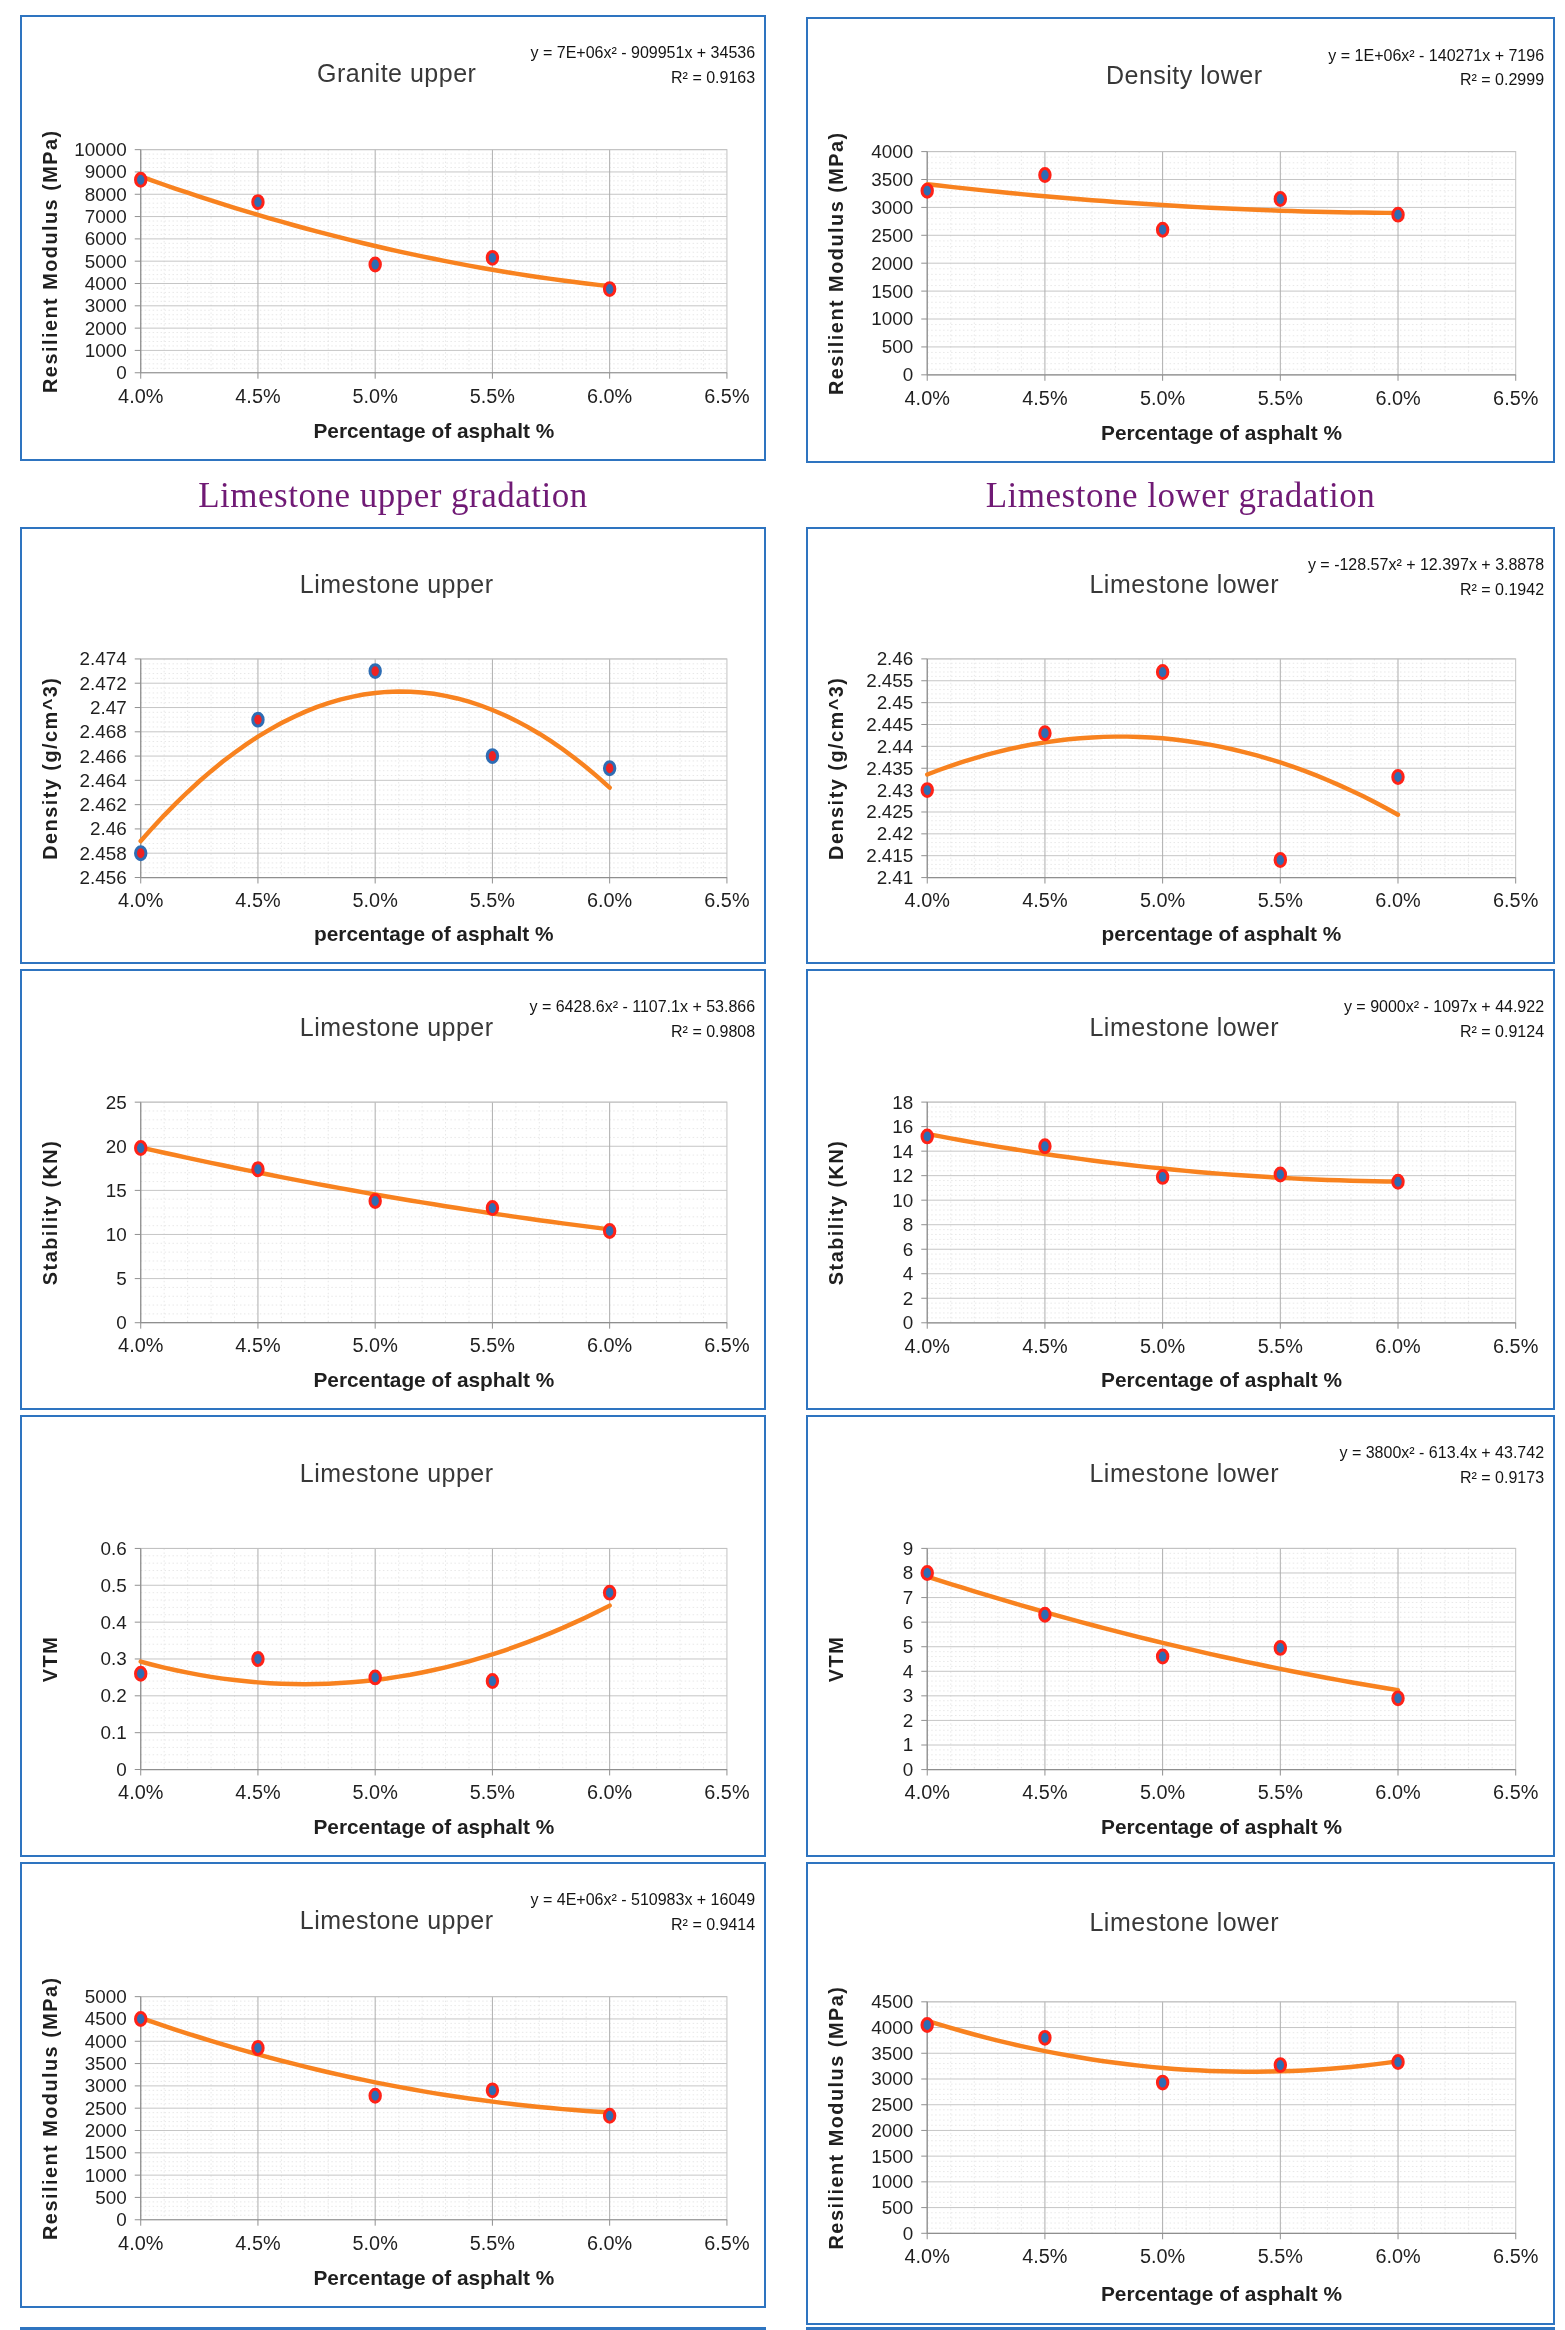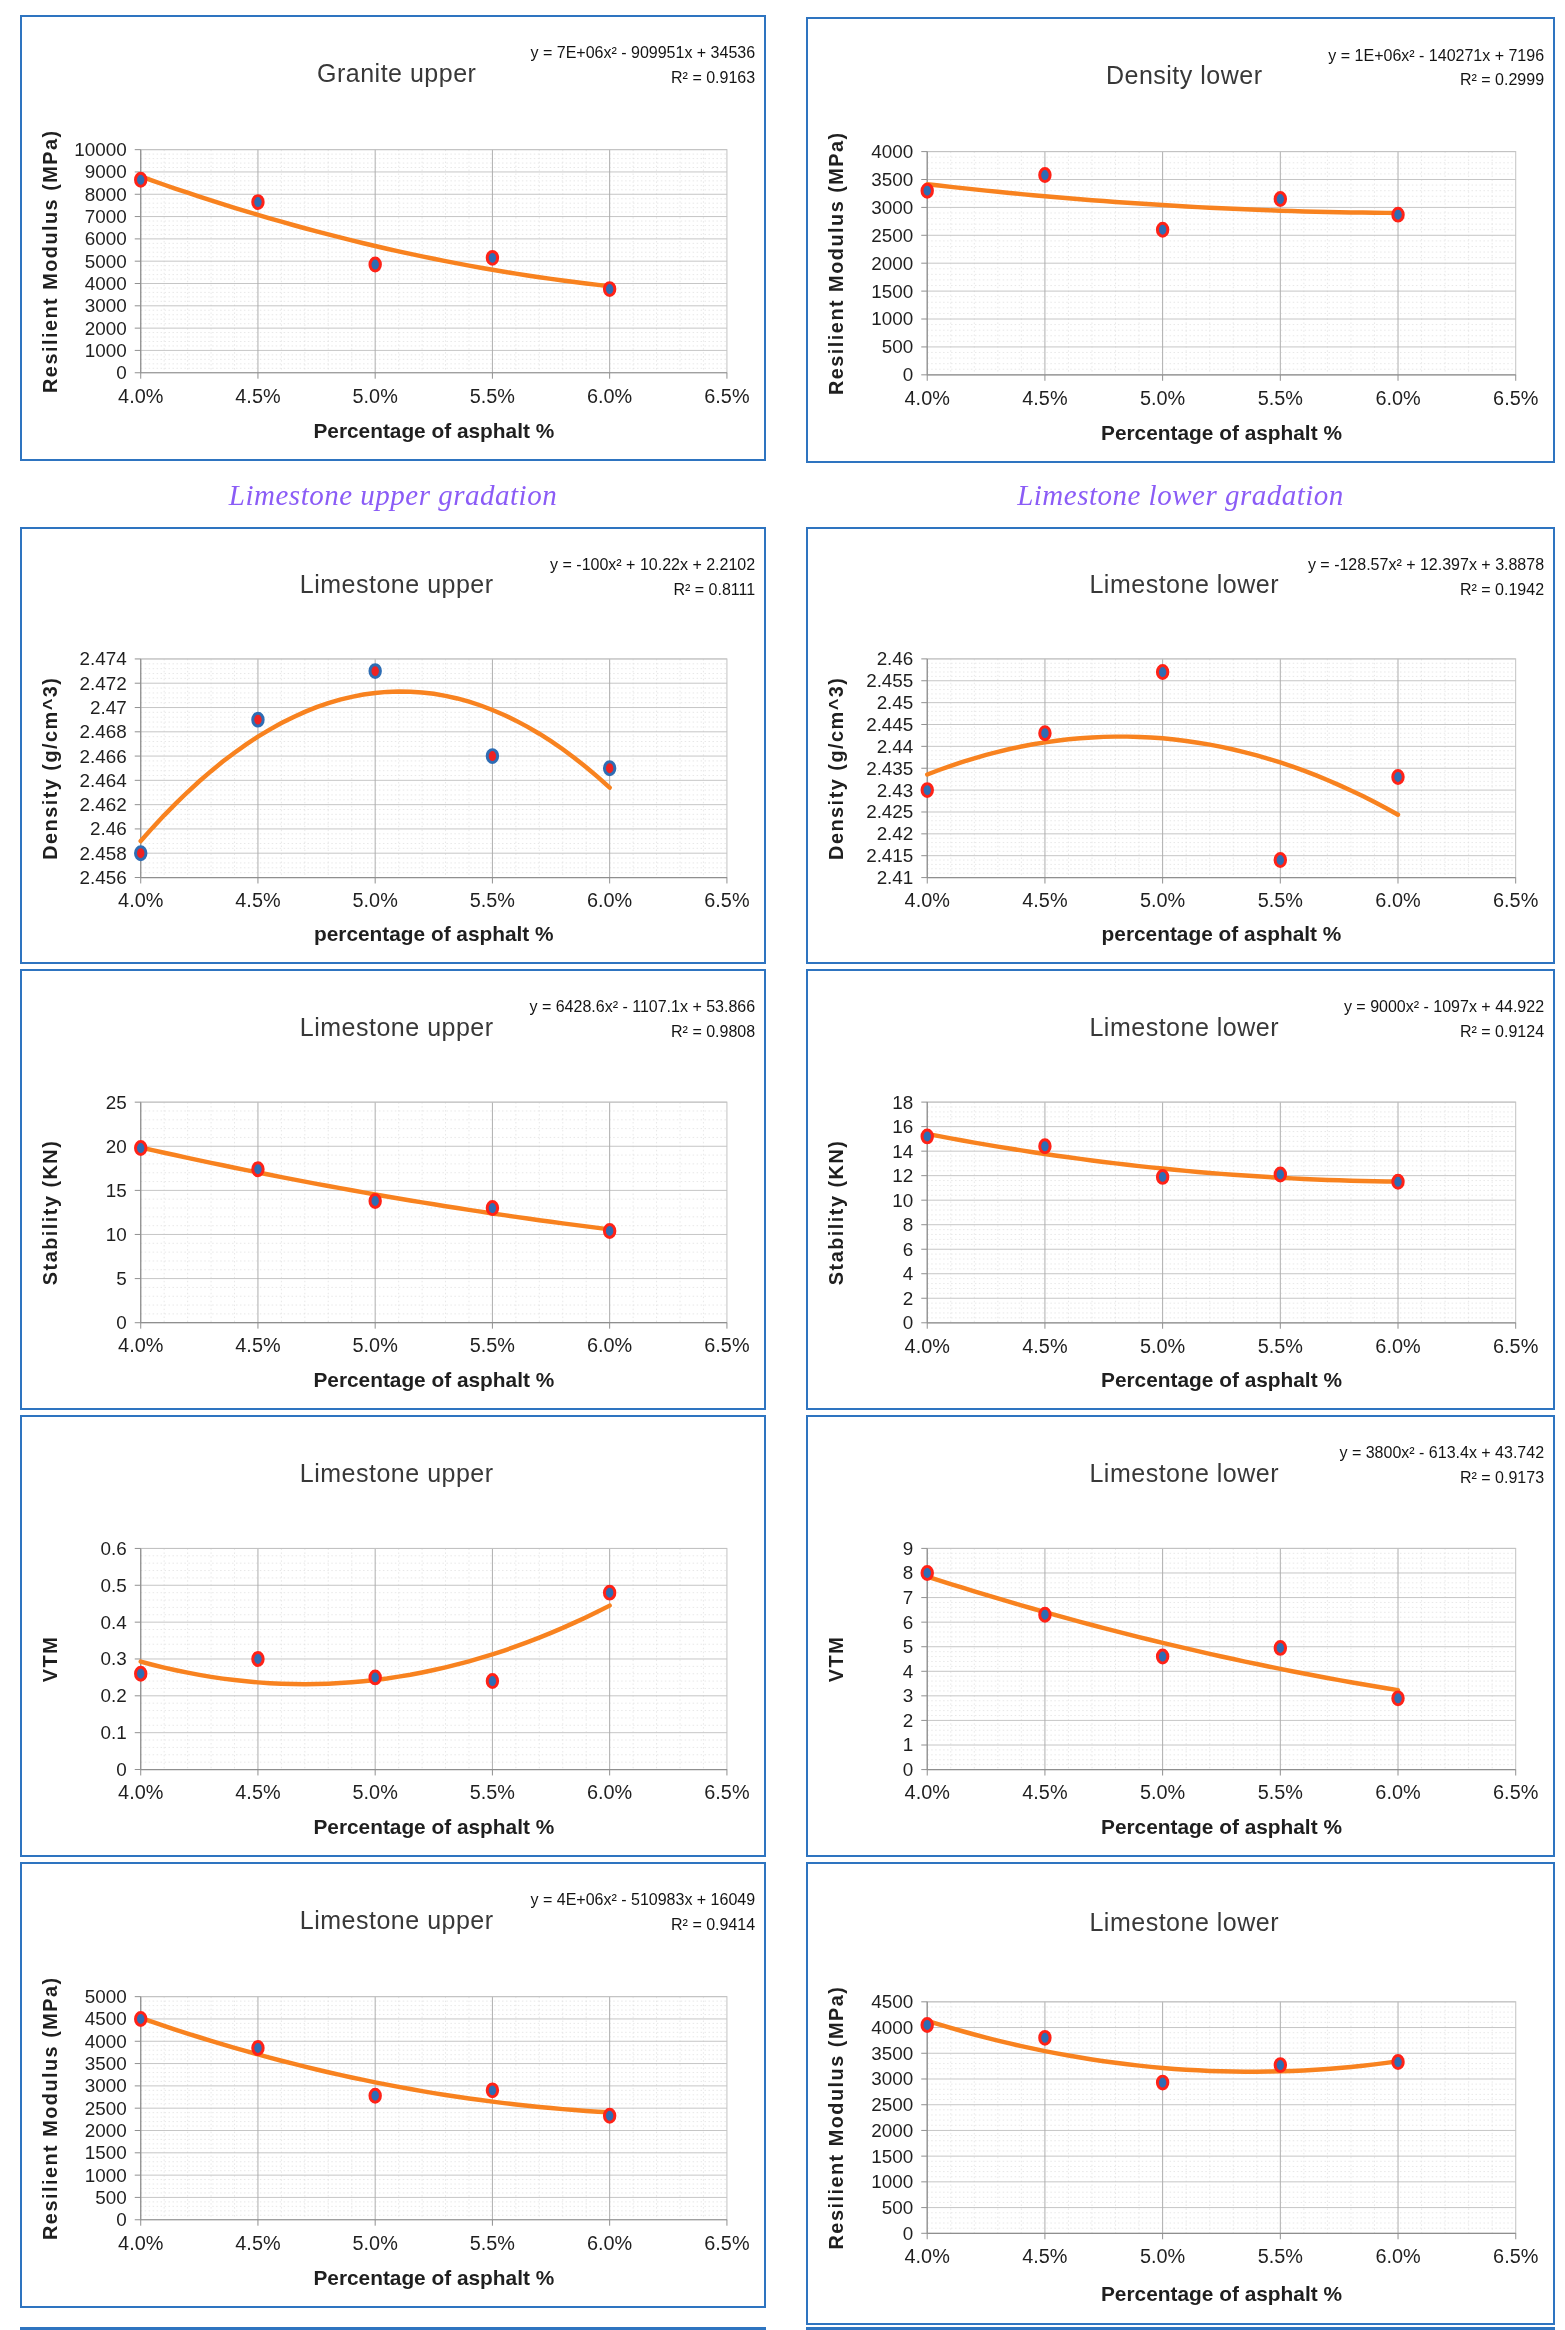--- a/index.html
+++ b/index.html
@@ -5,21 +5,21 @@
   html,body{margin:0;padding:0;background:#ffffff;}
   #page{position:relative;width:1565px;height:2330px;background:#ffffff;
         font-family:"Liberation Sans",sans-serif;overflow:hidden;}
   .chartbox{position:absolute;background:#ffffff;border:2.5px solid #2e74c0;box-sizing:border-box;}
   .ctitle{position:absolute;top:9.5%;left:50.5%;transform:translateX(-50%);
           font-size:25px;color:#383838;white-space:nowrap;letter-spacing:0.5px;}
   .ceq{position:absolute;top:5.5%;right:1.2%;width:42%;text-align:right;
        font-size:16px;color:#141414;line-height:1.55;}
   .plot{position:absolute;left:0;top:0;width:100%;height:100%;display:block;}
   .gradheading{position:absolute;display:flex;align-items:center;justify-content:center;
-       font-family:"Liberation Serif",serif;font-size:29px;color:#8b5cf6;letter-spacing:0.5px;font-style:italic;}
+       font-family:"Liberation Serif",serif;font-size:35px;color:#701a75;letter-spacing:0.5px;}
   .bottomsliver{position:absolute;background:#2e74c0;}
 </style>
 </head>
 <body>
 
 <div id="page">
 
   <div class="chartbox" style="left:20px;top:15px;width:746px;height:446px">
     <div class="ctitle">Granite upper</div>
     <div class="ceq">
@@ -278,24 +278,20 @@
           <ellipse cx="1188" cy="394" rx="10.5" ry="13" fill="#2e6db4" stroke="#ff2217" stroke-width="6"></ellipse>
         </g>
       </svg>
   </div>
 
   <div class="gradheading" style="left:20px;top:465px;width:746px;height:61px">Limestone upper gradation</div>
   <div class="gradheading" style="left:806px;top:465px;width:749px;height:61px">Limestone lower gradation</div>
 
   <div class="chartbox" style="left:20px;top:527px;width:746px;height:437px">
     <div class="ctitle">Limestone upper</div>
-    <div class="ceq">
-      <div>y = -100x² + 10.22x + 2.2102</div>
-      <div>R² = 0.8111</div>
-    </div>
     <svg class="plot" viewBox="0 0 1495 872">
         <g>
           <line x1="239.2" y1="692.2" x2="1420.3" y2="692.2" stroke="#e0e0e0" stroke-width="1.5" stroke-dasharray="3 5"></line>
           <line x1="239.2" y1="682.4" x2="1420.3" y2="682.4" stroke="#e0e0e0" stroke-width="1.5" stroke-dasharray="3 5"></line>
           <line x1="239.2" y1="672.6" x2="1420.3" y2="672.6" stroke="#e0e0e0" stroke-width="1.5" stroke-dasharray="3 5"></line>
           <line x1="239.2" y1="662.8" x2="1420.3" y2="662.8" stroke="#e0e0e0" stroke-width="1.5" stroke-dasharray="3 5"></line>
           <line x1="239.2" y1="643.2" x2="1420.3" y2="643.2" stroke="#e0e0e0" stroke-width="1.5" stroke-dasharray="3 5"></line>
           <line x1="239.2" y1="633.5" x2="1420.3" y2="633.5" stroke="#e0e0e0" stroke-width="1.5" stroke-dasharray="3 5"></line>
           <line x1="239.2" y1="623.7" x2="1420.3" y2="623.7" stroke="#e0e0e0" stroke-width="1.5" stroke-dasharray="3 5"></line>
           <line x1="239.2" y1="613.9" x2="1420.3" y2="613.9" stroke="#e0e0e0" stroke-width="1.5" stroke-dasharray="3 5"></line>

